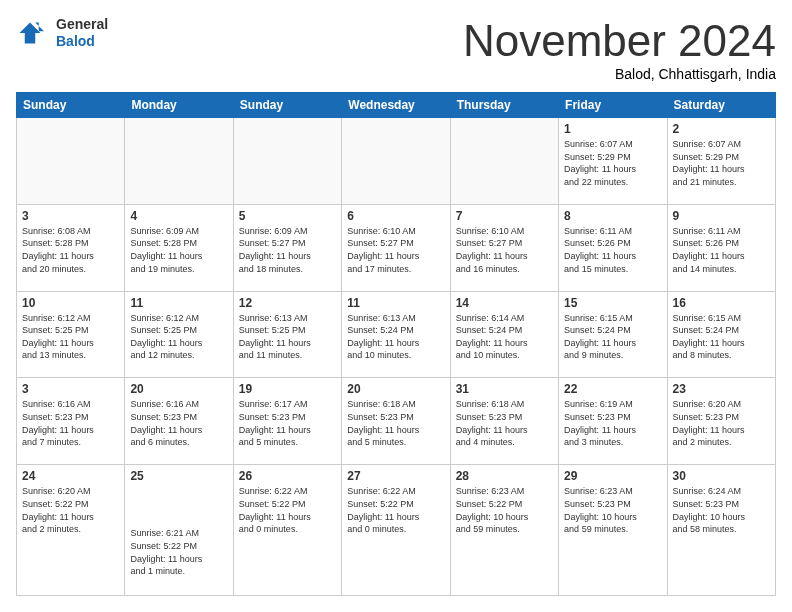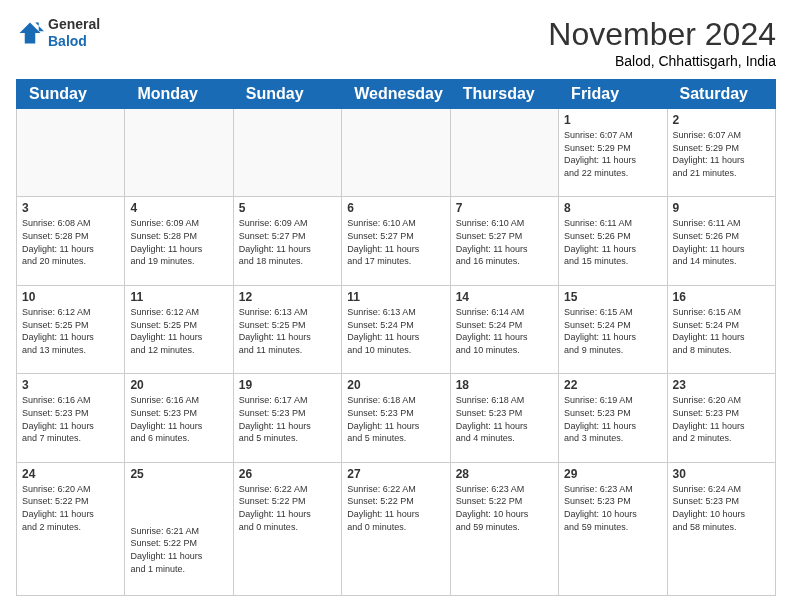--- a/index.html
+++ b/index.html
@@ -19,58 +19,58 @@
     }
     .header {
       display: flex;
       justify-content: space-between;
       align-items: flex-start;
       margin-bottom: 10px;
     }
     .logo {
       display: flex;
       align-items: center;
-      gap: 4px;
+      gap: 12px;
     }
     .logo-text {
       font-size: 14px;
       font-weight: bold;
       line-height: 1.2;
     }
     .logo-general { color: #333; }
     .logo-blue { color: #1a6bb5; }
     .logo-icon {
       width: 28px;
       height: 28px;
     }
     .title-block {
       text-align: right;
     }
     .month-title {
-      font-size: 32px;
+      font-size: 44px;
       font-weight: normal;
       color: #333;
     }
     .location {
       font-size: 14px;
       color: #000000;
     }
     .calendar {
       flex: 1;
       border: 1px solid #ccc;
       border-collapse: collapse;
       width: 100%;
       table-layout: fixed;
     }
     .calendar th {
       background-color: #1a6bb5;
       color: white;
       text-align: left;
-      padding: 5px 12px;
-      font-size: 16px;
+      padding: 5px 6px;
+      font-size: 12px;
       font-weight: bold;
       border: 1px solid #1a6bb5;
     }
     .calendar td {
       border: 1px solid #ccc;
       vertical-align: top;
       padding: 4px 5px;
       font-size: 9.5px;
       color: #333;
       background: #fff;
@@ -274,21 +274,21 @@
 and 5 minutes.</div>
           </td>
           <td>
             <span class="day-num">20</span>
             <div class="day-info" style="white-space: pre-line;">Sunrise: 6:18 AM
 Sunset: 5:23 PM
 Daylight: 11 hours
 and 5 minutes.</div>
           </td>
           <td>
-            <span class="day-num">18</span>
+            <span class="day-num">31</span>
             <div class="day-info" style="white-space: pre-line;">Sunrise: 6:18 AM
 Sunset: 5:23 PM
 Daylight: 11 hours
 and 4 minutes.</div>
           </td>
           <td>
             <span class="day-num">22</span>
             <div class="day-info" style="white-space: pre-line;">Sunrise: 6:19 AM
 Sunset: 5:23 PM
 Daylight: 11 hours

